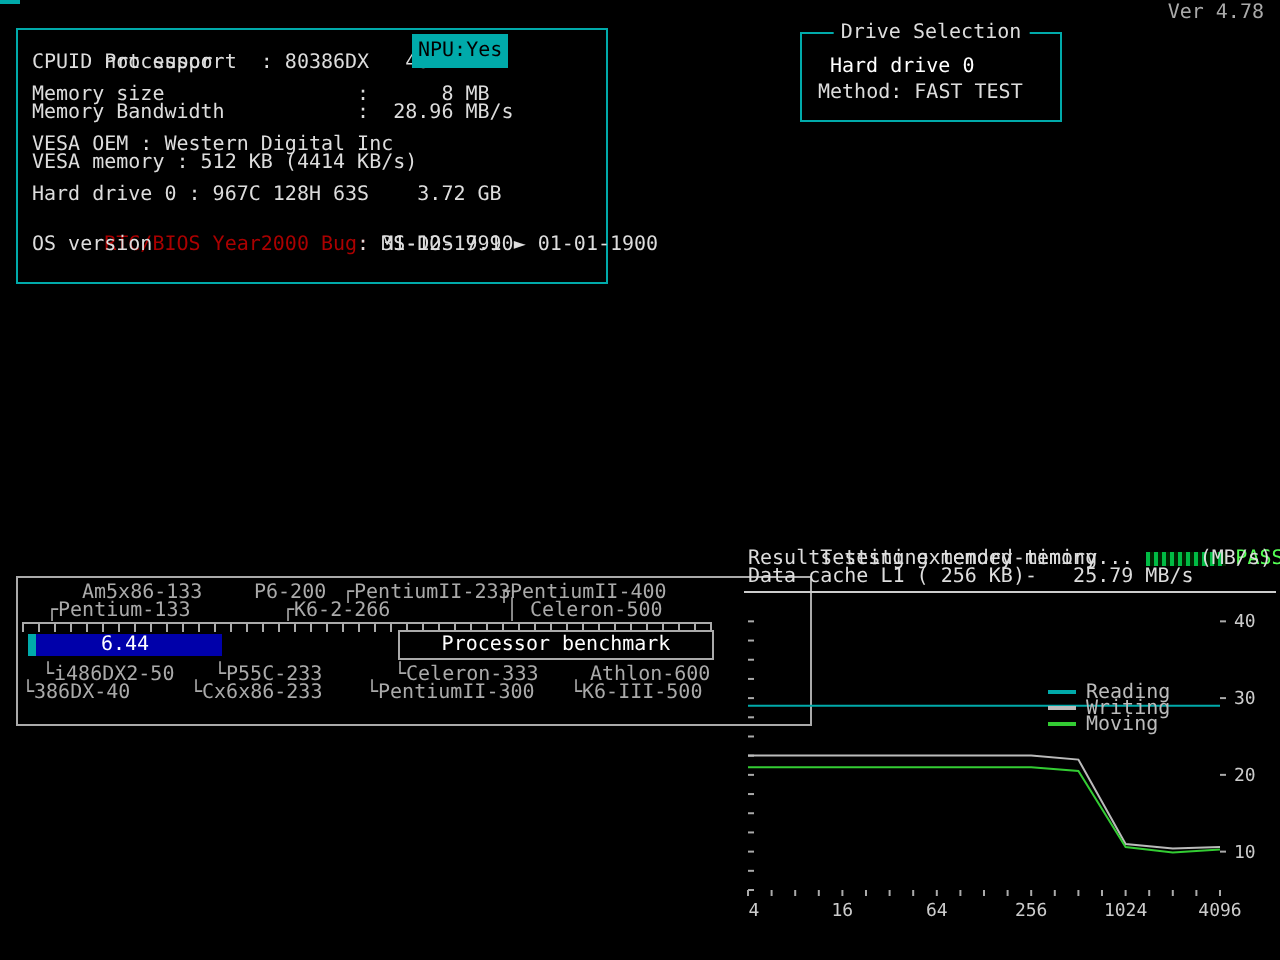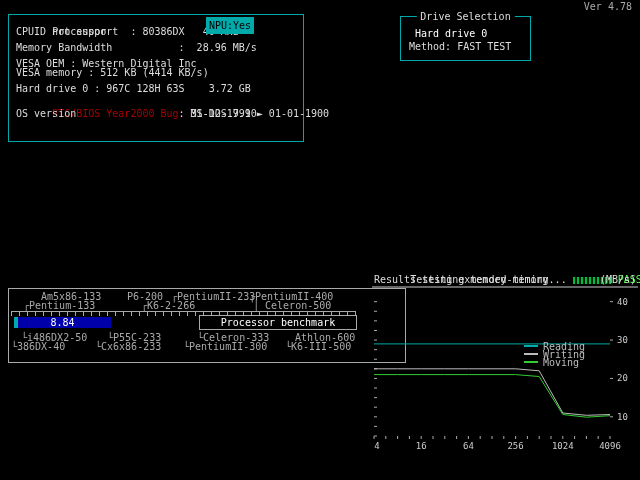--- a/index.html
+++ b/index.html
@@ -1,19 +1,19 @@
 <!DOCTYPE html>
 <html><head>
 <meta charset="utf-8">
 <style>
   html,body { margin:0; padding:0; background:#000; }
   .screen {
     position:relative; width:640px; height:480px; background:#000;
     font-family:"DejaVu Sans Mono", monospace; font-size:10px; line-height:9px;
-    color:#DDDDDD; overflow:hidden;border-radius:19px;
+    color:#DDDDDD; overflow:hidden;
   }
   .pre { white-space:pre; }
   .box { position:absolute; border:1px solid #00AAAA; box-sizing:border-box; }
 
   .corner-dash { position:absolute; left:0; top:0; width:10px; height:2px; background:#00AAAA; }
   .ver { position:absolute; top:2px; right:8px; color:#AAAAAA; }
 
   
   .info-box { left:8px; top:14px; width:296px; height:128px; padding:3px 0 0 7px; }
   .info-box .row { position:relative; height:9px; white-space:pre; }
@@ -63,20 +63,21 @@
   <div class="corner-dash"></div>
   <div class="ver">Ver 4.78</div>
 
   <div class="box info-box">
     <div class="row">
       <span class="pre">Processor    : 80386DX   40 MHz</span>
       <span class="npu-badge">NPU:Yes</span>
     </div>
     <div class="row">CPUID not support</div>
     <div class="gap"></div>
+    <div class="row">Memory size                :      8 MB</div>
     <div class="row">Memory Bandwidth           :  28.96 MB/s</div>
     <div class="gap"></div>
     <div class="row">VESA OEM : Western Digital Inc</div>
     <div class="row">VESA memory : 512 KB (4414 KB/s)</div>
     <div class="gap"></div>
     <div class="row">Hard drive 0 : 967C 128H 63S    3.72 GB</div>
     <div class="gap"></div>
     <div class="row">
       <span class="red pre">RTC/BIOS Year2000 Bug:</span><span class="pre"> 31-12-1999 ► 01-01-1900</span>
     </div>
@@ -96,21 +97,21 @@
     <span class="cpu" style="left:162px;top:3px">┌PentiumII-233</span>
     <span class="cpu" style="left:240px;top:3px">┌PentiumII-400</span>
 
     <span class="cpu" style="left:14px;top:12px">┌Pentium-133</span>
     <span class="cpu" style="left:132px;top:12px">┌K6-2-266</span>
     <span class="cpu" style="left:244px;top:12px">│ Celeron-500</span>
 
     <div class="ruler"></div>
 
     <div class="score-bar">
-      <span>8.84</span>
+      <span>6.44</span>
     </div>
     <div class="bench-label-box">
       <span>Processor benchmark</span>
     </div>
 
     <span class="cpu" style="left:12px;top:44px">└i486DX2-50</span>
     <span class="cpu" style="left:98px;top:44px">└P55C-233</span>
     <span class="cpu" style="left:188px;top:44px">└Celeron-333</span>
     <span class="cpu" style="left:286px;top:44px">Athlon-600</span>
 
@@ -121,20 +122,21 @@
   </div>
 
   <div class="mem-panel">
     <div class="mrow">
       <span class="pre">Testing extended memory...</span><span class="progress"></span><span class="green">PASSED</span>
     </div>
     <div class="mrow between">
       <span>Results testing memory-timing</span>
       <span>(MB/s)</span>
     </div>
+    <div class="mrow">Data cache L1 ( 256 KB)-   25.79 MB/s</div>
 
     <svg id="mem-chart" width="268" height="172" viewBox="0 0 268 172">
         <line x1="0" y1="1" x2="266" y2="1" stroke="#CCCCCC"></line>
         <line x1="2" y1="150" x2="5" y2="150" stroke="#AAAAAA"></line>
         <line x1="2" y1="140.40540540540542" x2="5" y2="140.40540540540542" stroke="#AAAAAA"></line>
         <line x1="2" y1="130.81081081081084" x2="5" y2="130.81081081081084" stroke="#AAAAAA"></line>
         <line x1="2" y1="121.21621621621621" x2="5" y2="121.21621621621621" stroke="#AAAAAA"></line>
         <line x1="2" y1="111.62162162162161" x2="5" y2="111.62162162162161" stroke="#AAAAAA"></line>
         <line x1="2" y1="102.02702702702703" x2="5" y2="102.02702702702703" stroke="#AAAAAA"></line>
         <line x1="2" y1="92.43243243243244" x2="5" y2="92.43243243243244" stroke="#AAAAAA"></line>

